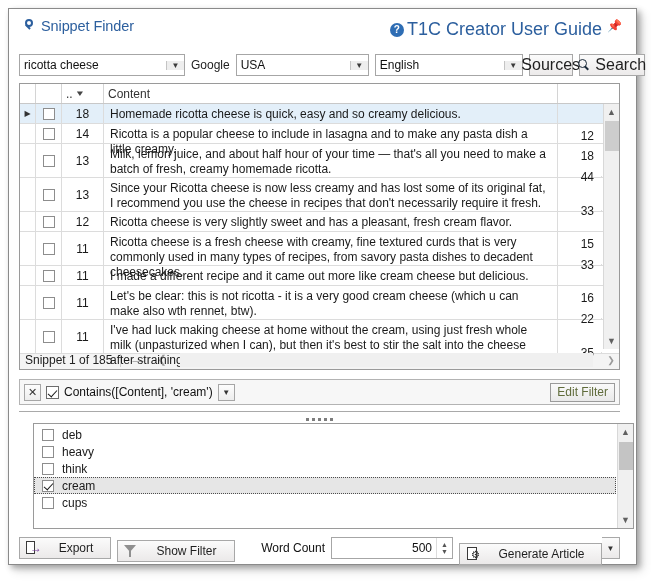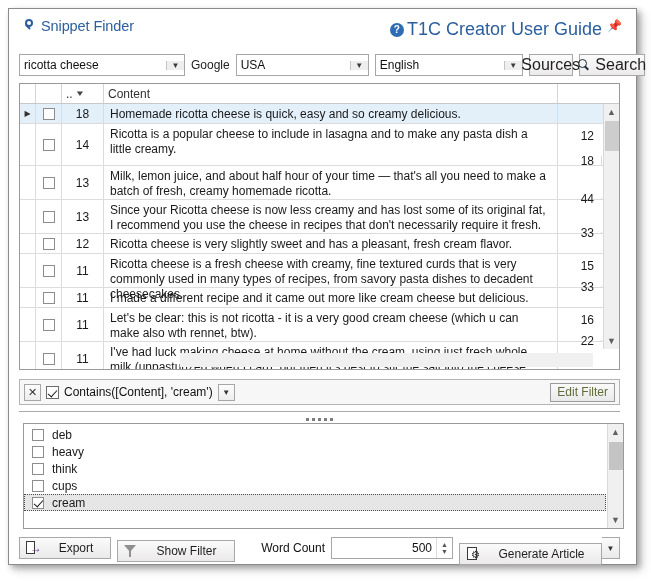--- a/index.html
+++ b/index.html
@@ -432,21 +432,21 @@
   }
   .split-dots i {
     width: 3px; height: 3px;
     background: #7d7d7d;
     display: block;
   }
 
   
   .list-panel {
     position: absolute;
-    left: 14px;
+    left: 24px;
     top: 414px;
     width: 601px;
     height: 106px;
     border: 1px solid #9a9a9a;
     background: #ffffff;
     box-sizing: border-box;
     overflow: hidden;
   }
   .list-inner {
     position: absolute;
@@ -701,21 +701,21 @@
             <div class="cell c-check">
               <span class="chk"></span>
             </div>
             <div class="cell c-rank">18</div>
             <div class="cell c-content">
               <span>Homemade ricotta cheese is quick, easy and so creamy delicious.</span>
             </div>
             <div class="cell c-words">12</div>
             <div class="cell c-pad" style="border-right: 0px;"></div>
           </div>
-          <div class="row" style="height: 42px;">
+          <div class="row" style="height: 20px;">
             <div class="cell c-indicator"></div>
             <div class="cell c-check">
               <span class="chk"></span>
             </div>
             <div class="cell c-rank">14</div>
             <div class="cell c-content">
               <span>Ricotta is a popular cheese to include in lasagna and to make any pasta dish a little creamy.</span>
             </div>
             <div class="cell c-words">18</div>
             <div class="cell c-pad" style="border-right: 0px;"></div>
@@ -850,27 +850,27 @@
           <span>deb</span>
         </div>
         <div class="kw-row">
           <span class="kw-chk"></span>
           <span>heavy</span>
         </div>
         <div class="kw-row">
           <span class="kw-chk"></span>
           <span>think</span>
         </div>
+        <div class="kw-row active">
+          <span class="kw-chk on"></span>
+          <span>cream</span>
+        </div>
         <div class="kw-row">
           <span class="kw-chk"></span>
           <span>cups</span>
-        </div>
-        <div class="kw-row active">
-          <span class="kw-chk on"></span>
-          <span>cream</span>
         </div>
       </div>
     <div class="list-scroll">
       <div class="vs-btn">▲</div>
       <div class="ls-thumb"></div>
       <div class="vs-btn vs-bottom">▼</div>
     </div>
   </div>
 
   <div class="bottom-bar">

